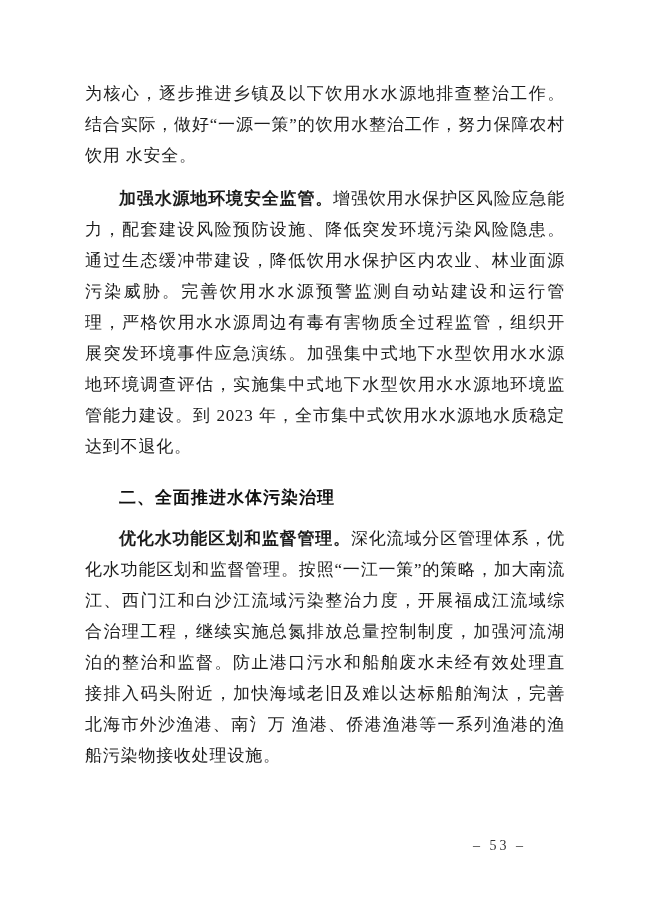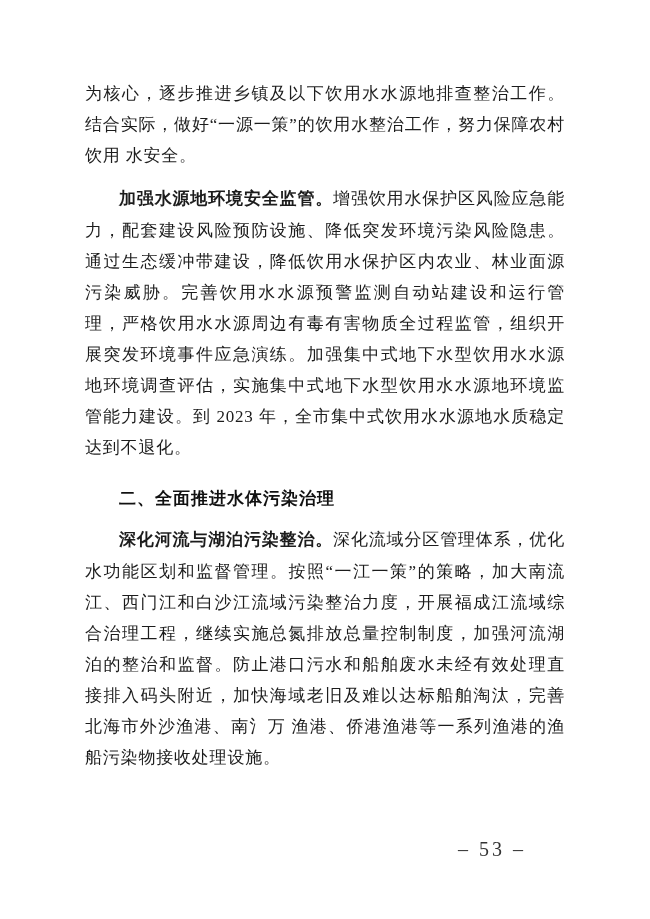--- a/index.html
+++ b/index.html
@@ -31,54 +31,54 @@
     text-align: justify;
     text-justify: inter-character;
     text-indent: 2em;
     color: #1c1c1c;
   }
   .para.no-indent {
     text-indent: 0;
   }
   .para .lead {
     font-weight: bold;
-    font-family: Liberation Mono, monospace;
+    font-family: Liberation Serif, serif;
     margin-top: 16px;
   }
   .heading {
     margin: 20px 0 10px 0;
     font-size: 17px;
     line-height: 31px;
     letter-spacing: 1px;
     font-weight: bold;
     text-indent: 2em;
     font-family: Liberation Serif, serif;
     color: #111111;
   }
   .page-number {
     position: absolute;
     top: 838px;
     right: 64px;
-    font-size: 20px;
+    font-size: 14px;
     letter-spacing: 3px;
     color: #333333;
     font-family: "Liberation Serif", "DejaVu Serif", serif;
   }
 </style>
 </head>
 <body>
 
 <div class="page">
   <div class="content">
 
     <p class="para no-indent">为核心，逐步推进乡镇及以下饮用水水源地排查整治工作。结合实际，做好“一源一策”的饮用水整治工作，努力保障农村饮用 水安全。</p>
 
     <p class="para"><span class="lead">加强水源地环境安全监管。</span><span>增强饮用水保护区风险应急能力，配套建设风险预防设施、降低突发环境污染风险隐患。通过生态缓冲带建设，降低饮用水保护区内农业、林业面源污染威胁。完善饮用水水源预警监测自动站建设和运行管理，严格饮用水水源周边有毒有害物质全过程监管，组织开展突发环境事件应急演练。加强集中式地下水型饮用水水源地环境调查评估，实施集中式地下水型饮用水水源地环境监管能力建设。到 2023 年，全市集中式饮用水水源地水质稳定达到不退化。</span></p>
 
     <h2 class="heading">二、全面推进水体污染治理</h2>
 
-    <p class="para"><span class="lead">深化河流与湖泊污染整治。</span><span>深化流域分区管理体系，优化水功能区划和监督管理。按照“一江一策”的策略，加大南流江、西门江和白沙江流域污染整治力度，开展福成江流域综合治理工程，继续实施总氮排放总量控制制度，加强河流湖泊的整治和监督。防止港口污水和船舶废水未经有效处理直接排入码头附近，加快海域老旧及难以达标船舶淘汰，完善北海市外沙渔港、南氵万 渔港、侨港渔港等一系列渔港的渔船污染物接收处理设施。</span></p>
+    <p class="para"><span class="lead">优化水功能区划和监督管理。</span><span>深化流域分区管理体系，优化水功能区划和监督管理。按照“一江一策”的策略，加大南流江、西门江和白沙江流域污染整治力度，开展福成江流域综合治理工程，继续实施总氮排放总量控制制度，加强河流湖泊的整治和监督。防止港口污水和船舶废水未经有效处理直接排入码头附近，加快海域老旧及难以达标船舶淘汰，完善北海市外沙渔港、南氵万 渔港、侨港渔港等一系列渔港的渔船污染物接收处理设施。</span></p>
 
 
   </div>
 
   <div class="page-number">– 53 –</div>
 </div>
 
 </body></html>

